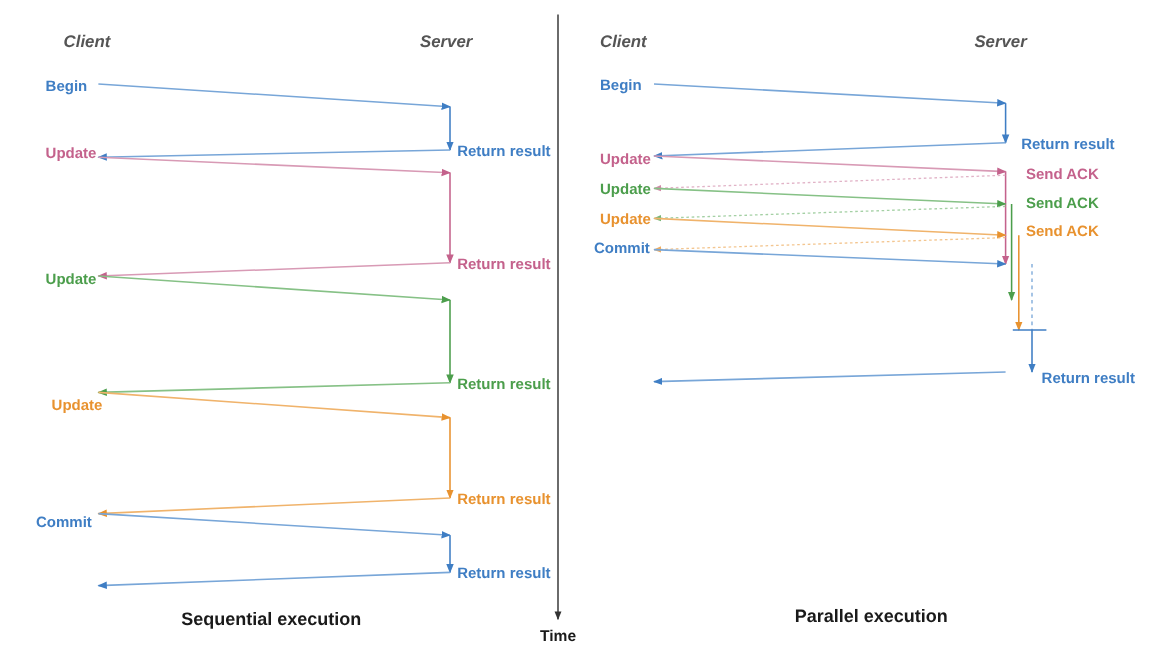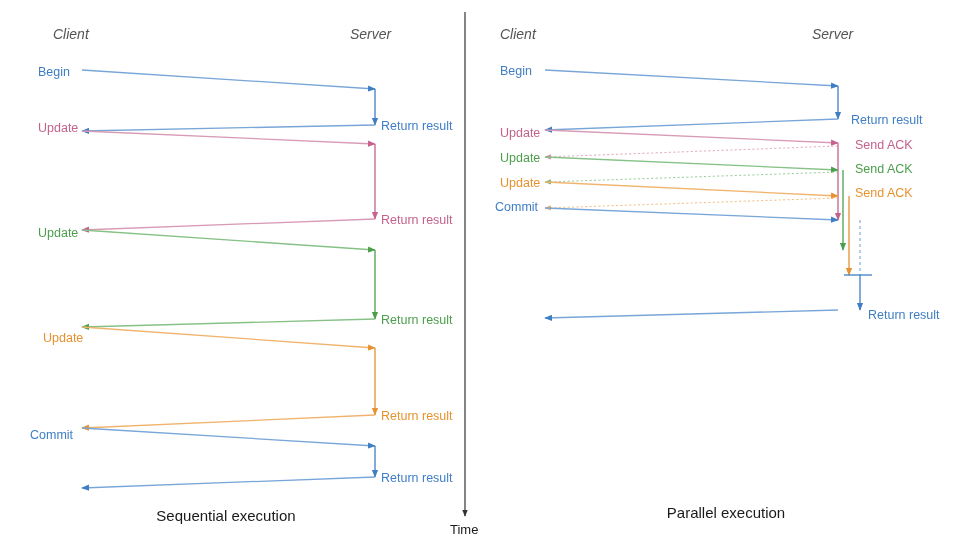--- a/index.html
+++ b/index.html
@@ -10,20 +10,21 @@
   body {
     width: 960px;
     height: 540px;
     font-family: "Liberation Sans", sans-serif;
     overflow: hidden;
   }
   #root {
     position: relative;
     width: 760px;
     height: 540px;
+    font-weight: bold;
   }
   svg.diagram {
     position: absolute;
     top: 0;
     left: 0;
     width: 960px;
     height: 540px;
   }
   text {
     font-family: "Liberation Sans", sans-serif;

